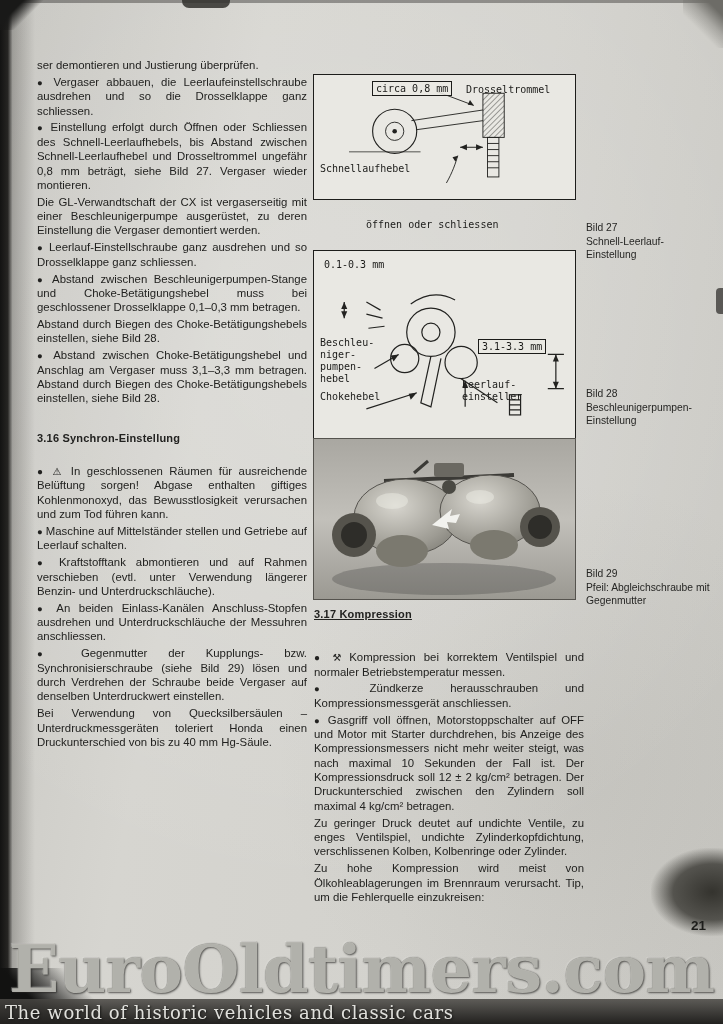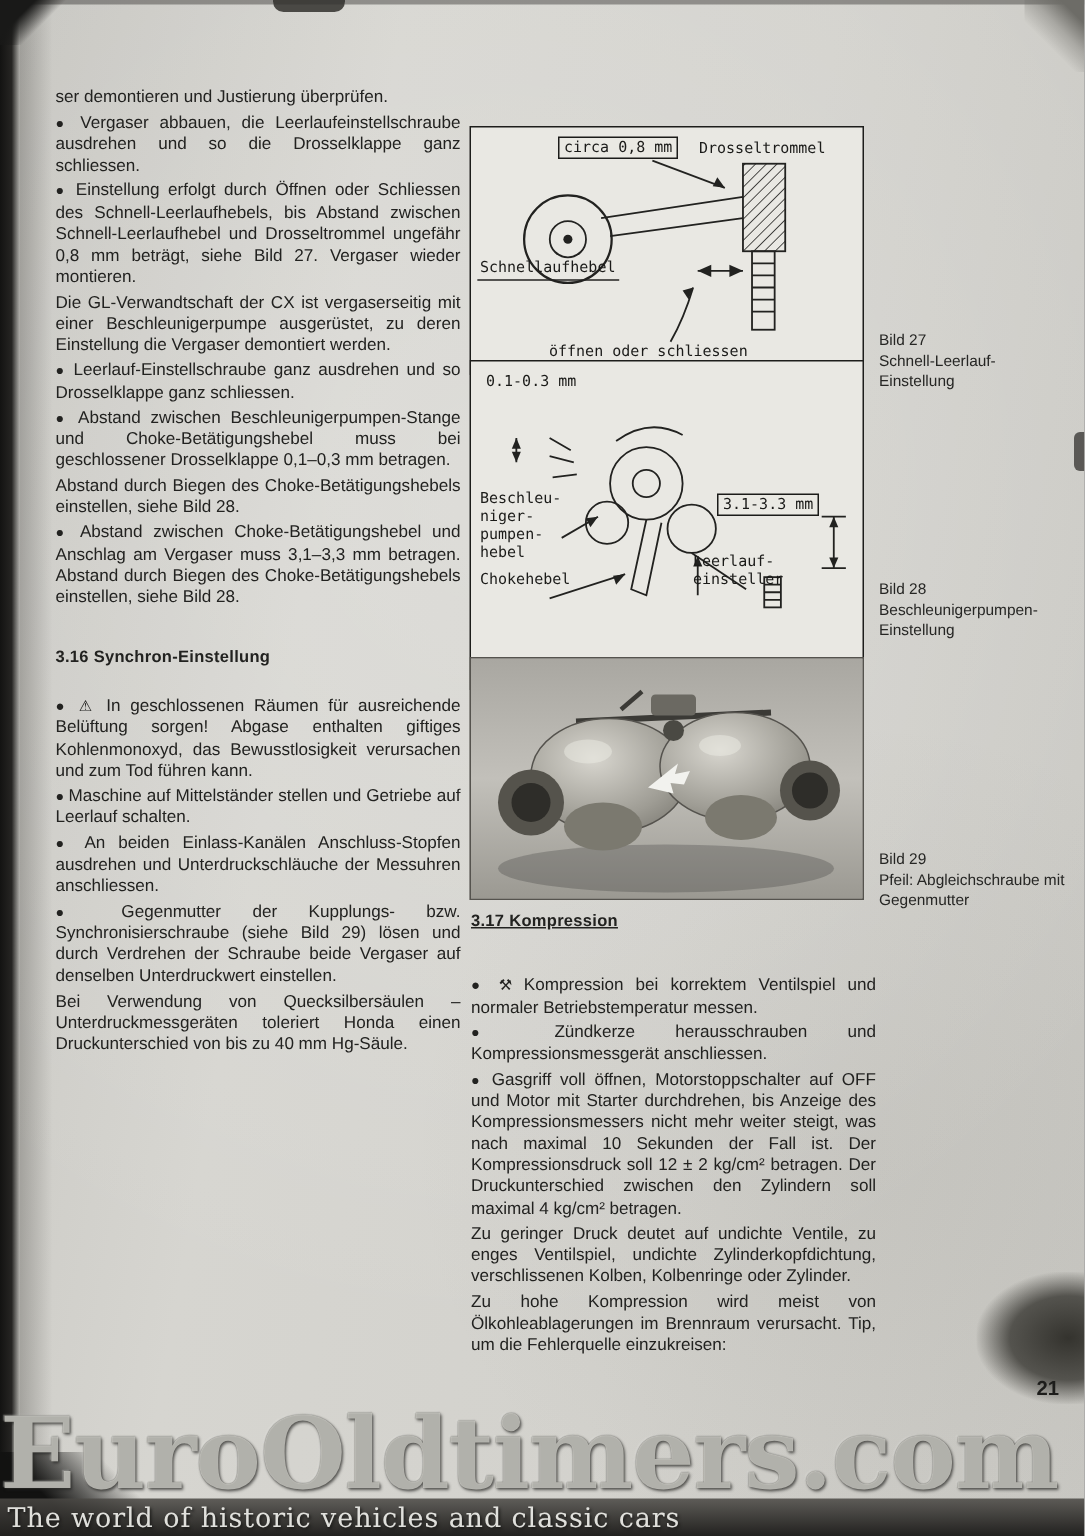--- a/index.html
+++ b/index.html
@@ -37,33 +37,33 @@
   .para{font-size:11.4px;line-height:1.26;text-align:justify;margin:0 0 2.5px;}
   .b::before{content:"● ";font-size:9.5px;}
   .w::before{content:"● ⚠ ";font-size:10px;}
   .t::before{content:"● ⚒ ";font-size:10px;}
   .h{font-size:11px;font-weight:bold;margin:26px 0 20px;letter-spacing:0.2px;}
   .h317{position:absolute;left:314px;top:608px;width:270px;margin:0;text-decoration:underline;}
   .col-right-text{position:absolute;left:314px;top:650px;width:270px;}
   
   .figure{position:absolute;left:313px;width:263px;background:#e9e8e3;
     border:1.5px solid #1d1d1b;box-sizing:border-box;}
-  #fig27{top:84px;height:166px;}
-  #fig28{top:240px;height:220px;}
+  #fig27{top:74px;height:126px;}
+  #fig28{top:250px;height:220px;}
   #fig29{top:438px;height:162px;border:1px solid #55534e;background:#b4b2ac;}
   .fig-svg{position:absolute;left:0;top:0;width:100%;height:100%;}
   .flabel{position:absolute;font-family:"DejaVu Sans Mono",monospace;font-size:10px;
     line-height:1.1;white-space:pre;color:#1b1b19;}
   .boxed{border:1px solid #1b1b19;padding:1px 3px;background:rgba(233,232,227,0.88);}
   .caption{position:absolute;left:586px;width:128px;font-size:10.3px;line-height:1.26;color:#262624;}
   #cap27{top:222px;} #cap28{top:388px;} #cap29{top:568px;}
   .cap-title{font-weight:normal;margin-bottom:1px;}
   
   .page-number{position:absolute;top:918px;right:17px;font-size:13.5px;font-weight:bold;color:#1d1d1b;margin-left:40px;}
-  .wm-title{position:absolute;left:0;right:0;bottom:16px;text-align:left;
+  .wm-title{position:absolute;left:0;right:0;bottom:16px;text-align:center;
     font-family:"DejaVu Serif",serif;font-weight:bold;font-size:66px;letter-spacing:-1px;
     color:rgba(243,243,238,0.62);
     text-shadow:0 0 1px #45443f, 1px 1px 2px rgba(32,32,30,0.65), -1px -1px 1px rgba(250,250,245,0.35);}
   .wm-tagline{position:absolute;left:5px;bottom:1px;
     font-family:"DejaVu Serif",serif;font-size:18px;letter-spacing:0.6px;
     color:rgba(240,240,236,0.92);text-shadow:1px 1px 2px #1a1a18;}
 </style>
 </head>
 <body>
 
@@ -87,20 +87,21 @@
     <p class="para">Die GL-Verwandtschaft der CX ist vergaserseitig mit einer Beschleunigerpumpe ausgerüstet, zu deren Einstellung die Vergaser demontiert werden.</p>
     <p class="para b">Leerlauf-Einstellschraube ganz ausdrehen und so Drosselklappe ganz schliessen.</p>
     <p class="para b">Abstand zwischen Beschleunigerpumpen-Stange und Choke-Betätigungshebel muss bei geschlossener Drosselklappe 0,1–0,3 mm betragen.</p>
     <p class="para">Abstand durch Biegen des Choke-Betätigungshebels einstellen, siehe Bild 28.</p>
     <p class="para b">Abstand zwischen Choke-Betätigungshebel und Anschlag am Vergaser muss 3,1–3,3 mm betragen. Abstand durch Biegen des Choke-Betätigungshebels einstellen, siehe Bild 28.</p>
 
     <h2 class="h">3.16 Synchron-Einstellung</h2>
 
     <p class="para w">In geschlossenen Räumen für ausreichende Belüftung sorgen! Abgase enthalten giftiges Kohlenmonoxyd, das Bewusstlosigkeit verursachen und zum Tod führen kann.</p>
     <p class="para b">Maschine auf Mittelständer stellen und Getriebe auf Leerlauf schalten.</p>
+    <p class="para b">Kraftstofftank abmontieren und auf Rahmen verschieben (evtl. unter Verwendung längerer Benzin- und Unterdruckschläuche).</p>
     <p class="para b">An beiden Einlass-Kanälen Anschluss-Stopfen ausdrehen und Unterdruckschläuche der Messuhren anschliessen.</p>
     <p class="para b">Gegenmutter der Kupplungs- bzw. Synchronisierschraube (siehe Bild 29) lösen und durch Verdrehen der Schraube beide Vergaser auf denselben Unterdruckwert einstellen.</p>
     <p class="para">Bei Verwendung von Quecksilbersäulen – Unterdruckmessgeräten toleriert Honda einen Druckunterschied von bis zu 40 mm Hg-Säule.</p>
   </div>
 
   <div class="figure" id="fig27">
     <svg class="fig-svg" viewBox="0 0 259 163">
       <defs>
         <pattern id="h27" width="5" height="5" patternUnits="userSpaceOnUse" patternTransform="rotate(45)">
           <line x1="0" y1="0" x2="0" y2="5" stroke="#2a2a28" stroke-width="1.1"></line>

